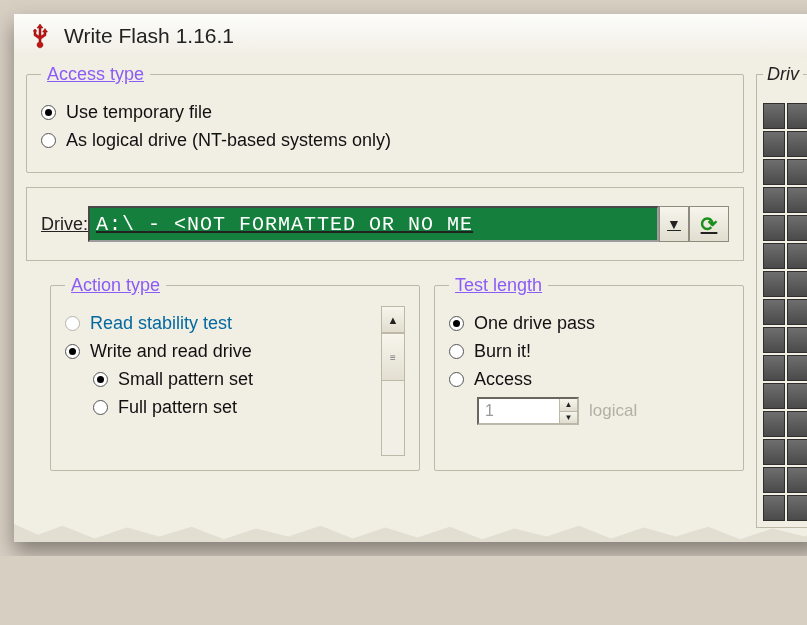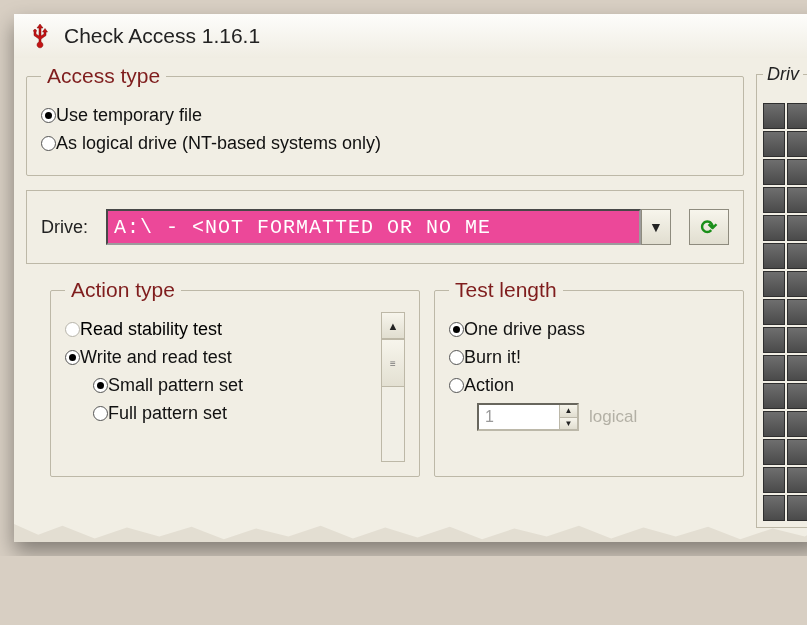--- a/index.html
+++ b/index.html
@@ -51,60 +51,63 @@
   }
   fieldset.group {
     border: 1px solid #bdb8a7;
     border-radius: 2px;
     margin: 0;
     padding: 10px 14px 14px 14px;
     position: relative;
   }
   fieldset.group > legend {
     padding: 0 6px;
-    font-size: 21px;
-    color: #7f1d1d;
+    font-size: 18px;
+    color: #8b5cf6;
+    text-decoration: underline;
   }
   .radio-row {
     display: flex;
     align-items: center;
+    gap: 10px;
     margin: 7px 0;
     font-size: 18px;
     color: #111;
   }
-  .radio-row.disabled { color: #000000; }
+  .radio-row.disabled { color: #0369a1; }
   .radio {
     width: 15px; height: 15px;
     border: 1px solid #555;
     border-radius: 50%;
     background: #fff;
     display: flex; align-items: center; justify-content: center;
     flex: 0 0 15px;
   }
   .radio.disabled { border-color:#b7b4aa; }
   .radio .dot {
     width: 7px; height: 7px; border-radius:50%; background:#000;
   }
   .drive-box {
     border: 1px solid #bdb8a7;
     padding: 18px 14px;
     display: flex;
     align-items: center;
-    gap: 18px;
+    gap: 0;
+    text-decoration: underline;
   }
   .drive-label { font-size: 18px; }
   .combo {
     flex: 1;
     display: flex;
     align-items: stretch;
     height: 36px;
   }
   .combo-text {
     flex: 1;
-    background: #ec4899;
+    background: #15803d;
     color: #fff;
     border: 2px inset #9c9c9c;
     font-family: "Courier New", monospace;
     font-size: 20px;
     letter-spacing: 1px;
     padding: 2px 6px;
     white-space: nowrap;
     overflow: hidden;
     display: flex; align-items: center;
   }
@@ -216,21 +219,21 @@
 <body>
 
 <div class="window">
 
   <div class="titlebar">
     <span class="icon">
       <svg width="24" height="28" viewBox="0 0 24 28">
         <path d="M12 2 L15 6 L13 6 L13 14 L16 12 L16 10 L14.5 10 L17 6.5 L19.5 10 L18 10 L18 13.5 L13 17 L13 20 A3 3 0 1 1 11 20 L11 17 L6 13.5 L6 10 A1.5 1.5 0 1 1 8 10 L8 12 L11 14 L11 6 L9 6 Z" fill="#c41313" stroke="#7a0a0a" stroke-width="0.5"></path>
       </svg>
     </span>
-    <span class="title">Check Access 1.16.1</span>
+    <span class="title">Write Flash 1.16.1</span>
   </div>
 
   <div class="client">
     <div class="left-col">
 
       <fieldset class="group">
         <legend>Access type</legend>
         <div class="radio-row">
           <span class="radio">
               <span class="dot"></span>
@@ -261,21 +264,21 @@
           <div class="action-inner">
             <div class="action-list">
               <div class="radio-row disabled">
                 <span class="radio disabled"></span>
                 <span>Read stability test</span>
               </div>
               <div class="radio-row">
                 <span class="radio">
                     <span class="dot"></span>
                   </span>
-                <span>Write and read test</span>
+                <span>Write and read drive</span>
               </div>
               <div class="nested">
                 <div class="radio-row">
                   <span class="radio">
                       <span class="dot"></span>
                     </span>
                   <span>Small pattern set</span>
                 </div>
                 <div class="radio-row">
                   <span class="radio"></span>
@@ -298,21 +301,21 @@
                 <span class="dot"></span>
               </span>
             <span>One drive pass</span>
           </div>
           <div class="radio-row">
             <span class="radio"></span>
             <span>Burn it!</span>
           </div>
           <div class="radio-row">
             <span class="radio"></span>
-            <span>Action</span>
+            <span>Access</span>
           </div>
           <div class="spinner-row">
             <div class="spinner">
               <input readonly="" value="1" style="">
               <div class="spin-btns">
                 <div>▲</div>
                 <div>▼</div>
               </div>
             </div>
             <span class="cycles-lbl">logical</span>

